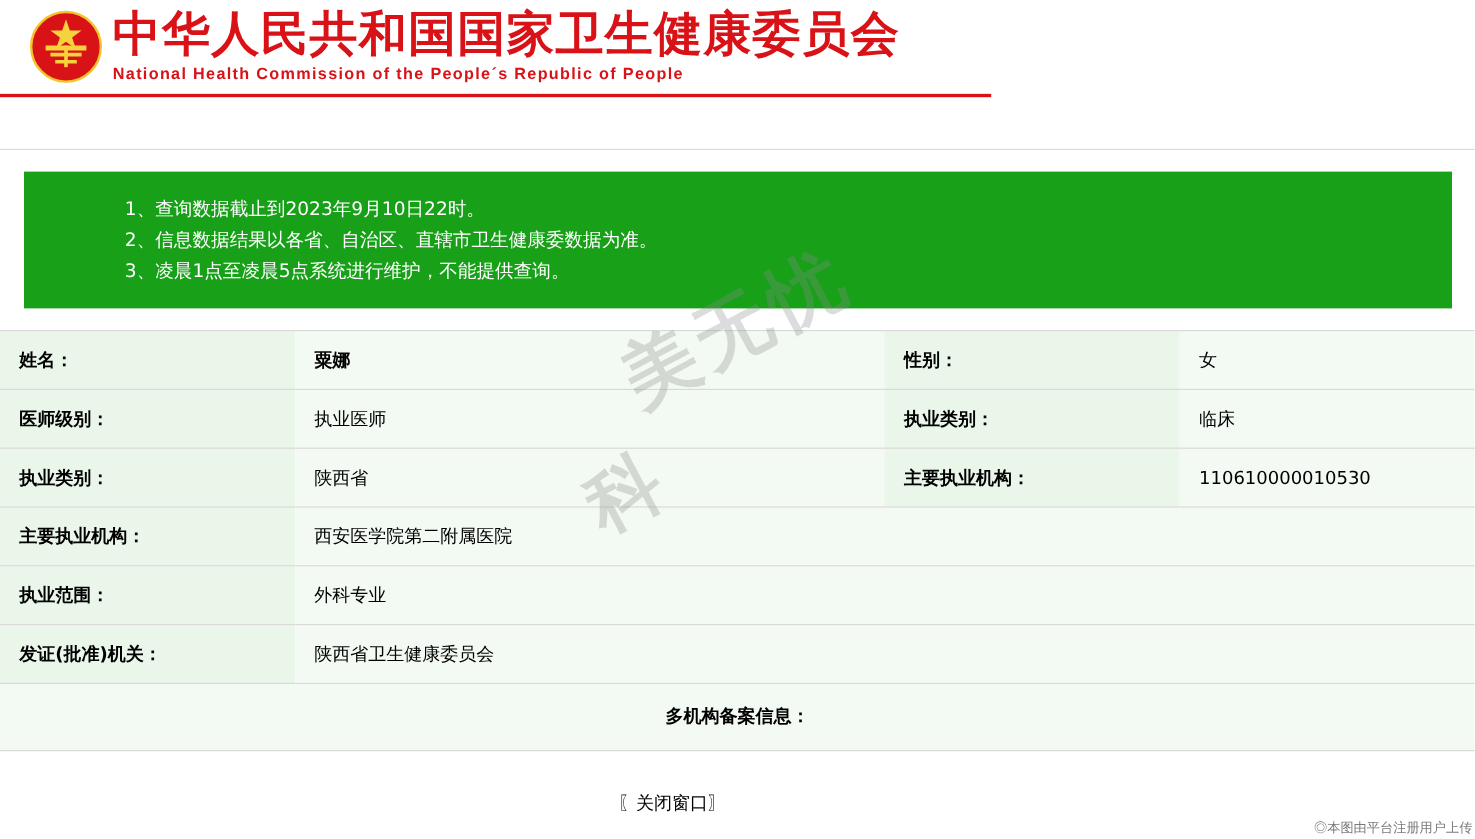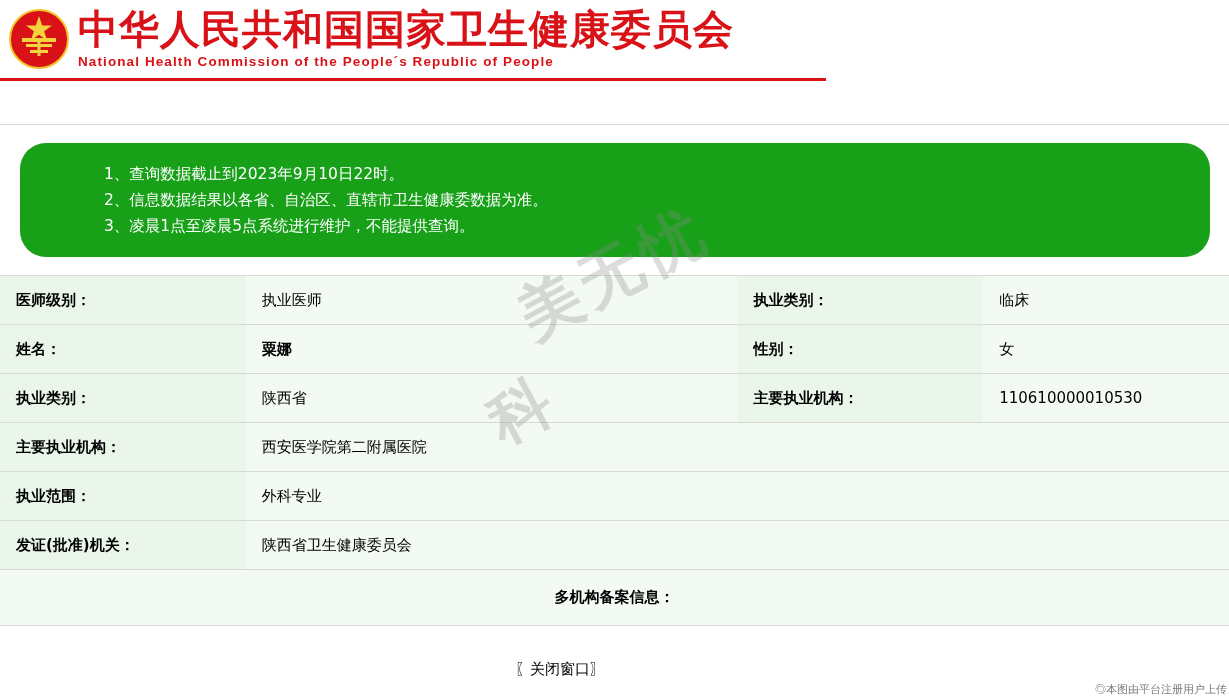--- a/index.html
+++ b/index.html
@@ -19,21 +19,21 @@
 
   
   .header {
     position: relative;
     width: 826px;
     height: 78px;
     background: #ffffff;
     border-bottom: 0;
     display: flex;
     align-items: center;
-    padding-left: 4px;
+    padding-left: 20px;
     overflow: hidden;
   }
   .emblem {
     width: 62px; height: 62px;
     margin: 0 8px 0 4px;
     flex: 0 0 auto;
     position: relative;
   }
   .emblem-svg { display:block; }
   .header-text {
@@ -75,21 +75,20 @@
 
   
   .notice {
     margin: 18px 0 0 20px;
     width: 1190px;
     background: #18a019;
     color: #ffffff;
     padding: 18px 0 18px 0;
     font-size: 15.5px;
     line-height: 26px;
-    border-radius: 26px;
   }
   .notice-line {
     padding-left: 84px;
     white-space: nowrap;
     font-family: "DejaVu Sans", "Liberation Sans", sans-serif;
   }
 
   
   .info-table {
     margin-top: 18px;
@@ -191,32 +190,32 @@
 
   <div class="notice">
     <div class="notice-line">1、查询数据截止到2023年9月10日22时。</div>
     <div class="notice-line">2、信息数据结果以各省、自治区、直辖市卫生健康委数据为准。</div>
     <div class="notice-line">3、凌晨1点至凌晨5点系统进行维护，不能提供查询。</div>
   </div>
 
   <table class="info-table">
     <tbody>
       <tr>
+        <td class="lbl">姓名：</td>
+        <td class="val first name-val">粟娜</td>
+        <td class="lbl">性别：</td>
+        <td class="val second">女</td>
+      </tr>
+      <tr>
         <td class="lbl">医师级别：</td>
         <td class="val first">执业医师</td>
         <td class="lbl">执业类别：</td>
         <td class="val second">临床</td>
       </tr>
       <tr>
-        <td class="lbl">姓名：</td>
-        <td class="val first name-val">粟娜</td>
-        <td class="lbl">性别：</td>
-        <td class="val second">女</td>
-      </tr>
-      <tr>
         <td class="lbl">执业类别：</td>
         <td class="val first">陕西省</td>
         <td class="lbl">主要执业机构：</td>
         <td class="val second">110610000010530</td>
       </tr>
       <tr>
         <td class="lbl">主要执业机构：</td>
         <td class="val" colspan="3">西安医学院第二附属医院</td>
       </tr>
       <tr>

